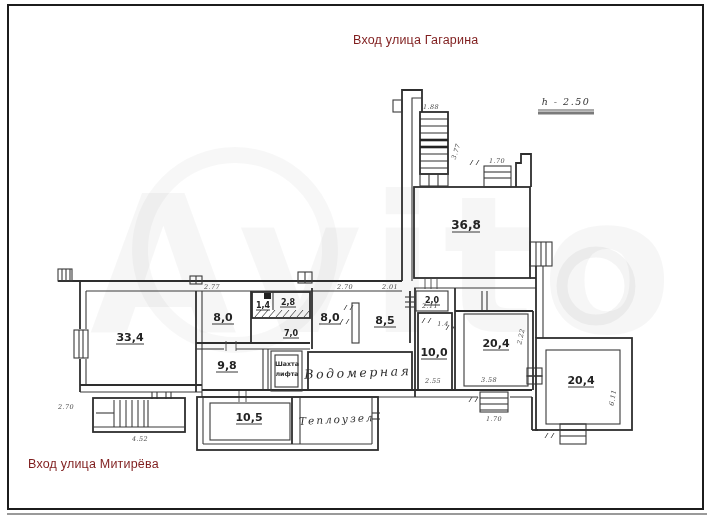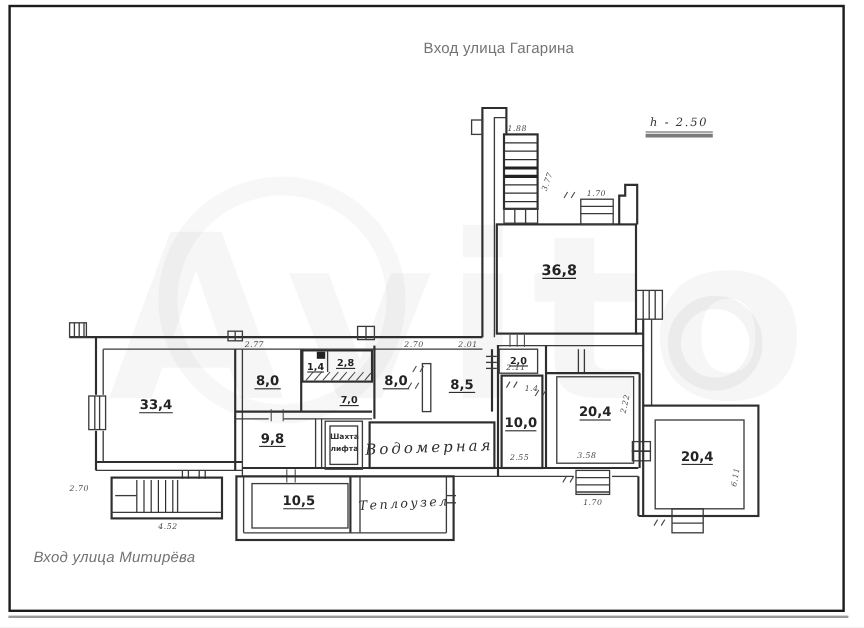--- a/index.html
+++ b/index.html
@@ -8,24 +8,24 @@
     font-family:"Liberation Sans",sans-serif;overflow:hidden;
   }
   .frame{
     position:absolute;left:7px;top:4px;width:697px;height:506px;
     border:2.5px solid #1c1c1c;box-sizing:border-box;pointer-events:none;
   }
   .frame-shadow{
     position:absolute;left:7px;top:513px;width:700px;height:2px;background:#9a9a9a;
   }
   .title{
-    position:absolute;color:#737373;font-size:12.5px;letter-spacing:.2px;white-space:nowrap;
+    position:absolute;color:#7f1d1d;font-size:12.5px;letter-spacing:.2px;white-space:nowrap;
   }
   .title-top{left:353px;top:33px;}
-  .title-bottom{left:28px;top:457px;font-style:italic;}
+  .title-bottom{left:28px;top:457px;}
   svg.plan{position:absolute;left:0;top:0;}
   svg.plan .wall{stroke:#2e2e2e;stroke-width:1.8;fill:none;}
   svg.plan .wall-thin{stroke:#3a3a3a;stroke-width:1.1;fill:none;}
   svg.plan .tread{stroke:#2e2e2e;stroke-width:1;fill:none;}
   svg.plan .tread-bold{stroke:#222;stroke-width:2.6;fill:none;}
   svg.plan .tick{stroke:#474747;stroke-width:.9;fill:none;}
   svg.plan text.room{
     font-family:"DejaVu Sans",sans-serif;font-weight:bold;font-size:11px;fill:#232323;
     text-anchor:middle;
   }

